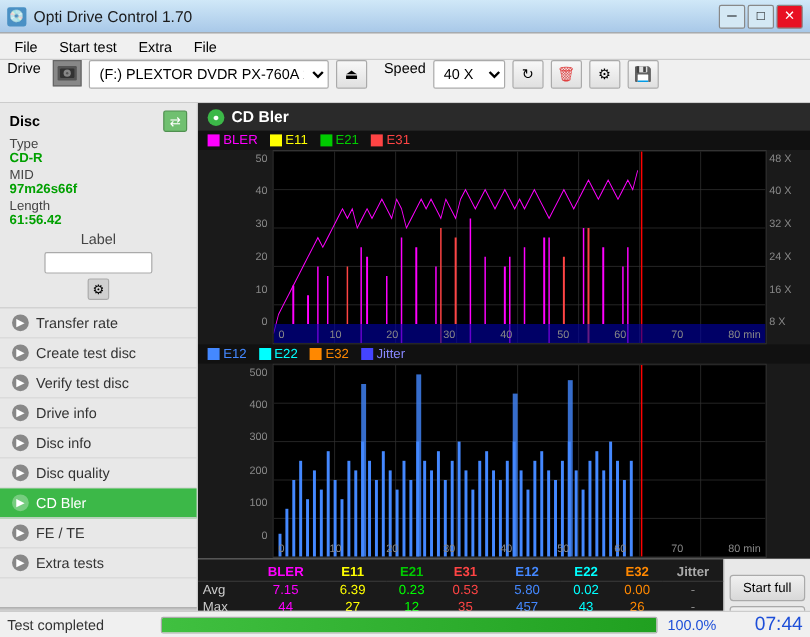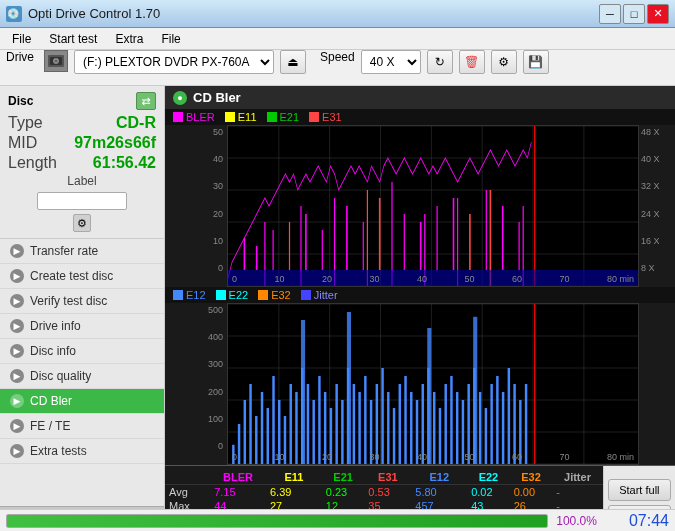--- a/index.html
+++ b/index.html
@@ -92,21 +92,21 @@
     #disc-header {
       display: flex; justify-content: space-between; align-items: center;
       margin-bottom: 4px;
     }
     #disc-header-title { font-weight: bold; font-size: 12px; }
     .disc-refresh-btn {
       width: 20px; height: 18px; background: #70c070; border: 1px solid #509050;
       border-radius: 2px; display: flex; align-items: center; justify-content: center;
       cursor: pointer; color: white; font-size: 11px;
     }
-    .disc-row { display: flex; justify-content: space-between; margin-bottom: 2px; font-size: 16px; }
+    .disc-row { display: flex; justify-content: space-between; margin-bottom: 2px; font-size: 11px; flex-direction: column; }
     .disc-row-label { color: #444; }
     .disc-row-value { color: #00a000; font-weight: bold; }
     #label-row { display: flex; align-items: center; gap: 4px; margin-top: 2px; flex-direction: column; }
     #label-input {
       width: 90px; height: 18px; border: 1px solid #aaa; border-radius: 2px;
       font-size: 11px; padding: 0 2px;
     }
     .label-btn {
       width: 18px; height: 18px; background: #d0d0d0; border: 1px solid #aaa;
       border-radius: 2px; display: flex; align-items: center; justify-content: center;
@@ -160,21 +160,21 @@
       height: 14px;
       background: #d0d0d0;
       border: 1px solid #aaa;
       border-radius: 2px;
       overflow: hidden;
     }
     #progress-bar {
       height: 100%;
       background: linear-gradient(to right, #40c040, #20a020);
     }
-    #progress-text { font-size: 12px; color: #a21caf; }
+    #progress-text { font-size: 12px; color: #1d4ed8; }
     #time-text { font-size: 16px; color: #1d4ed8; margin-left: 24px; }
 
     
     #right-panel {
       flex: 1;
       background: #1a1a1a;
       display: flex;
       flex-direction: column;
       overflow: hidden;
     }
@@ -256,21 +256,21 @@
     }
 
     #data-table th {
       color: #aaa;
       text-align: center;
       padding: 1px 4px;
       border-bottom: 1px solid #333;
     }
 
     #data-table td {
-      text-align: left;
+      text-align: center;
       padding: 1px 4px;
     }
 
     .td-label { color: #ccc; text-align: left !important; }
     .td-bler { color: #ff00ff; }
     .td-e11 { color: #ffff00; }
     .td-e21 { color: #00ff00; }
     .td-e31 { color: #ff4444; }
     .td-e12 { color: #4488ff; }
     .td-e22 { color: #00ffff; }
@@ -723,18 +723,19 @@
       </div>
       <div id="right-buttons">
         <button class="action-btn">Start full</button>
         <button class="action-btn">Start part</button>
       </div>
     </div>
   </div>
 </div>
 
 <div id="statusbar">
+  <span id="status-text">Test completed</span>
   <div id="progress-container">
     <div id="progress-bar" style="width: 100%;"></div>
   </div>
   <span id="progress-text">100.0%</span>
   <span id="time-text">07:44</span>
 </div>
 
 </body></html>

